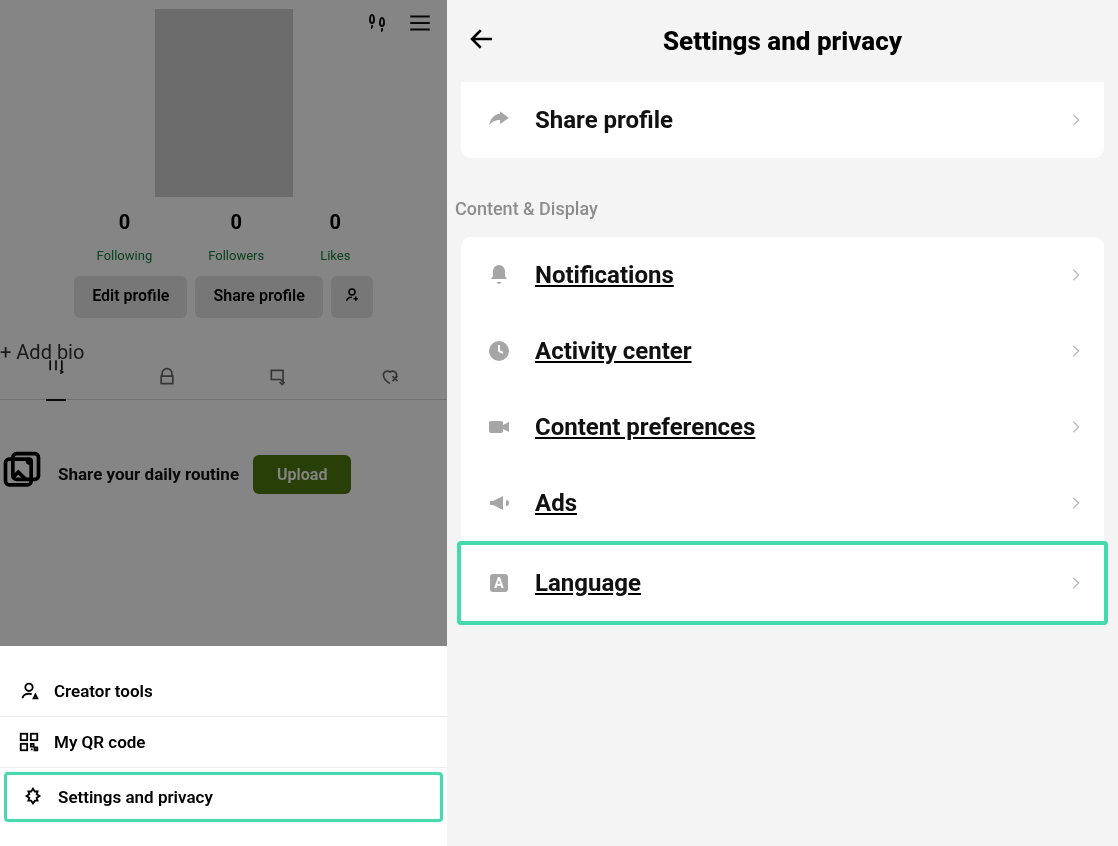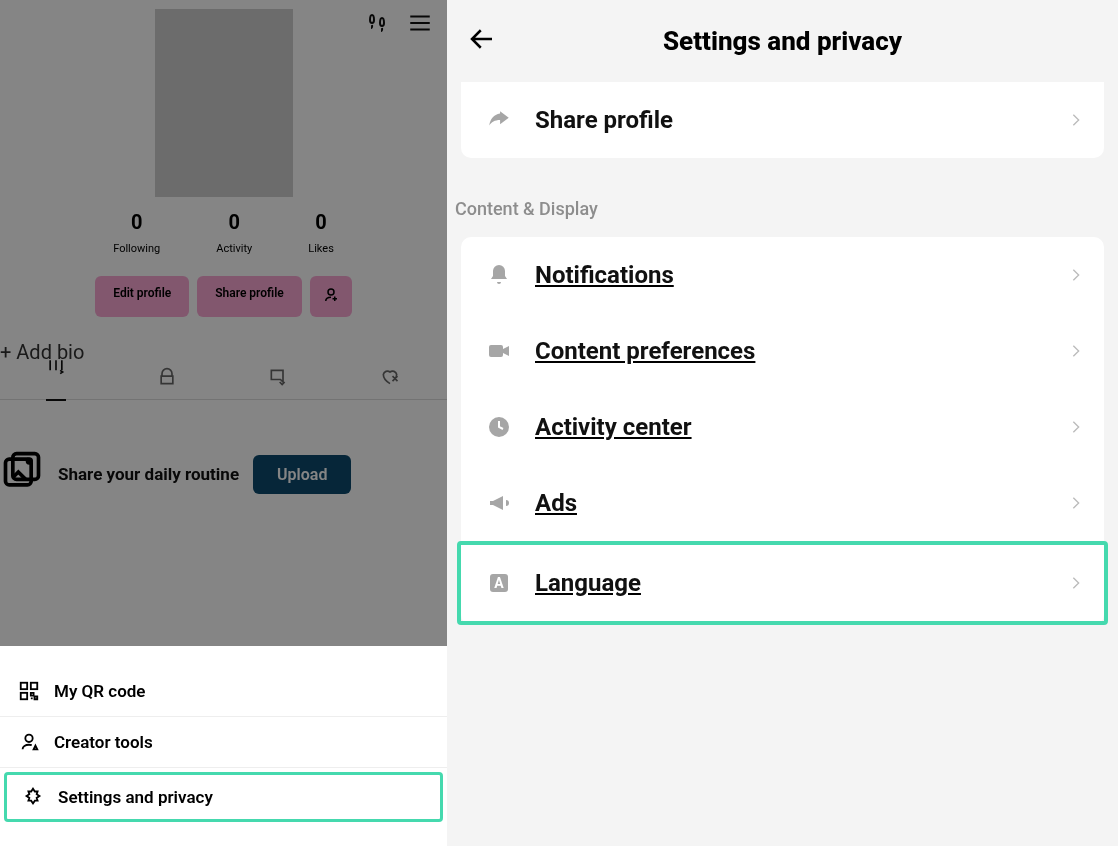--- a/index.html
+++ b/index.html
@@ -51,34 +51,34 @@
   .stats {
     position: absolute;
     top: 210px;
     left: 0; right: 0;
     display: flex;
     justify-content: center;
     gap: 56px;
   }
   .stat { text-align: center; }
   .stat .count { font-size: 20px; font-weight: 700; }
-  .stat .label { font-size: 11px; color: #000000; margin-top: 8px; }
+  .stat .label { font-size: 13px; color: #15803d; margin-top: 14px; }
   .profile-btns {
     position: absolute;
     top: 276px;
     left: 0; right: 0;
     display: flex;
     justify-content: center;
     gap: 8px;
   }
   .pbtn {
-    background: #f9a8d4;
+    background: #e5e5e5;
     border-radius: 6px;
     padding: 10px 18px;
-    font-size: 12px;
+    font-size: 16px;
     font-weight: 600;
   }
   .pbtn.small { padding: 10px 12px; }
   .addbio {
     position: absolute;
     top: 340px;
     left: 0; right: 0;
     text-align: left;
     font-size: 20px;
     color: #333;
@@ -99,21 +99,21 @@
     position: absolute;
     top: 450px;
     left: 0; right: 0;
     display: flex;
     flex-direction: row;
     align-items: center;
     gap: 14px;
   }
   .empty-state .msg { font-size: 17px; font-weight: 700; color: #111; }
   .upload-btn {
-    background: #0c4a6e;
+    background: #4d7c0f;
     color: #fff;
     padding: 10px 24px;
     border-radius: 6px;
     font-size: 16px;
     font-weight: 600;
   }
   
   .sheet {
     position: absolute;
     bottom: 0;
@@ -221,21 +221,21 @@
       </span>
     </div>
     <div class="avatar"></div>
     <div class="stats">
       <div class="stat">
         <div class="count">0</div>
         <div class="label">Following</div>
       </div>
       <div class="stat">
         <div class="count">0</div>
-        <div class="label">Activity</div>
+        <div class="label">Followers</div>
       </div>
       <div class="stat">
         <div class="count">0</div>
         <div class="label">Likes</div>
       </div>
     </div>
     <div class="profile-btns">
       <div class="pbtn">Edit profile</div>
       <div class="pbtn">Share profile</div>
       <div class="pbtn small">
@@ -277,34 +277,34 @@
             <path class="svg-stroke" d="M7 15l3-3 4 4"></path>
           </svg>
       </span>
       <div class="msg">Share your daily routine</div>
       <div class="upload-btn">Upload</div>
     </div>
   </div>
   <div class="scrim"></div>
 
   <div class="sheet">
+    <div class="sheet-item">
+      <svg width="22" height="22" viewBox="0 0 24 24">
+          <path class="svg-stroke" d="M12 12a4 4 0 1 0 0-8 4 4 0 0 0 0 8zM5 20c0-3 3-5 7-5 1 0 2 .1 3 .4M17 20l2-4 2 4h-4z"></path>
+        </svg>
+      <span>Creator tools</span>
+    </div>
     <div class="sheet-item">
       <svg width="22" height="22" viewBox="0 0 24 24">
           <rect class="svg-stroke" x="3" y="3" width="7" height="7"></rect>
           <rect class="svg-stroke" x="14" y="3" width="7" height="7"></rect>
           <rect class="svg-stroke" x="3" y="14" width="7" height="7"></rect>
           <path class="svg-stroke" d="M14 14h3v3h-3zM18 18h3v3h-3zM14 20h2"></path>
         </svg>
       <span>My QR code</span>
-    </div>
-    <div class="sheet-item">
-      <svg width="22" height="22" viewBox="0 0 24 24">
-          <path class="svg-stroke" d="M12 12a4 4 0 1 0 0-8 4 4 0 0 0 0 8zM5 20c0-3 3-5 7-5 1 0 2 .1 3 .4M17 20l2-4 2 4h-4z"></path>
-        </svg>
-      <span>Creator tools</span>
     </div>
     <div class="sheet-item highlight">
       <svg width="22" height="22" viewBox="0 0 24 24">
           <path class="svg-stroke" d="M12 3l2 3h3l-1 3 3 2-3 2 1 3h-3l-2 3-2-3H7l1-3-3-2 3-2-1-3h3z"></path>
         </svg>
       <span>Settings and privacy</span>
     </div>
   </div>
 </div>
 
@@ -343,44 +343,44 @@
             <path d="M12 2a6 6 0 0 0-6 6v5l-2 3h16l-2-3V8a6 6 0 0 0-6-6zM10 19a2 2 0 0 0 4 0h-4z"></path>
           </svg>
       </span>
       <span>Notifications</span>
       <span class="chev"><svg width="16" height="16" viewBox="0 0 24 24">
             <path class="svg-stroke" stroke-width="3" d="M8 4l8 8-8 8"></path>
           </svg></span>
     </div>
     <div class="r-item">
       <span class="ricon">
+        <svg width="24" height="24" viewBox="0 0 24 24" fill="currentColor">
+            <circle cx="12" cy="12" r="10"></circle>
+            <path d="M12 6v6l4 2" stroke="#fff" stroke-width="2" fill="none"></path>
+          </svg>
+      </span>
+      <span>Activity center</span>
+      <span class="chev"><svg width="16" height="16" viewBox="0 0 24 24">
+            <path class="svg-stroke" stroke-width="3" d="M8 4l8 8-8 8"></path>
+          </svg></span>
+    </div>
+    <div class="r-item">
+      <span class="ricon">
         <svg width="26" height="24" viewBox="0 0 24 24" fill="currentColor">
             <rect x="2" y="6" width="14" height="12" rx="2"></rect>
             <path d="M16 10l6-3v10l-6-3z"></path>
           </svg>
       </span>
       <span>Content preferences</span>
       <span class="chev"><svg width="16" height="16" viewBox="0 0 24 24">
             <path class="svg-stroke" stroke-width="3" d="M8 4l8 8-8 8"></path>
           </svg></span>
     </div>
     <div class="r-item">
       <span class="ricon">
-        <svg width="24" height="24" viewBox="0 0 24 24" fill="currentColor">
-            <circle cx="12" cy="12" r="10"></circle>
-            <path d="M12 6v6l4 2" stroke="#fff" stroke-width="2" fill="none"></path>
-          </svg>
-      </span>
-      <span>Activity center</span>
-      <span class="chev"><svg width="16" height="16" viewBox="0 0 24 24">
-            <path class="svg-stroke" stroke-width="3" d="M8 4l8 8-8 8"></path>
-          </svg></span>
-    </div>
-    <div class="r-item">
-      <span class="ricon">
         <svg width="26" height="24" viewBox="0 0 24 24" fill="currentColor">
             <path d="M3 10v4h3l10 5V5L6 10H3zM19 9a3 3 0 0 1 0 6"></path>
           </svg>
       </span>
       <span>Ads</span>
       <span class="chev"><svg width="16" height="16" viewBox="0 0 24 24">
             <path class="svg-stroke" stroke-width="3" d="M8 4l8 8-8 8"></path>
           </svg></span>
     </div>
     <div class="r-item highlight">

